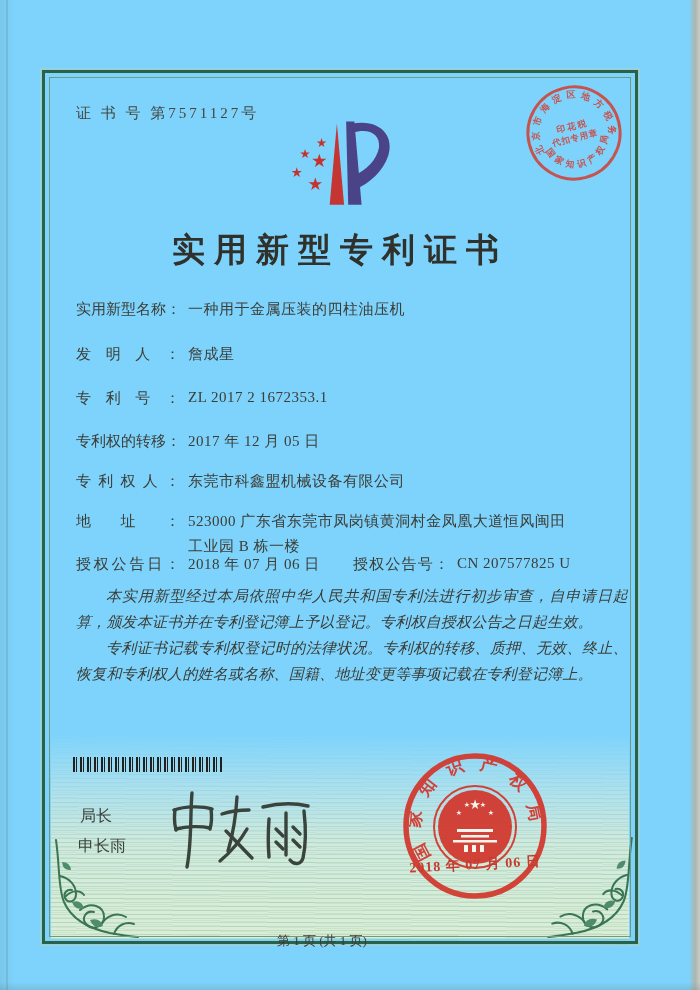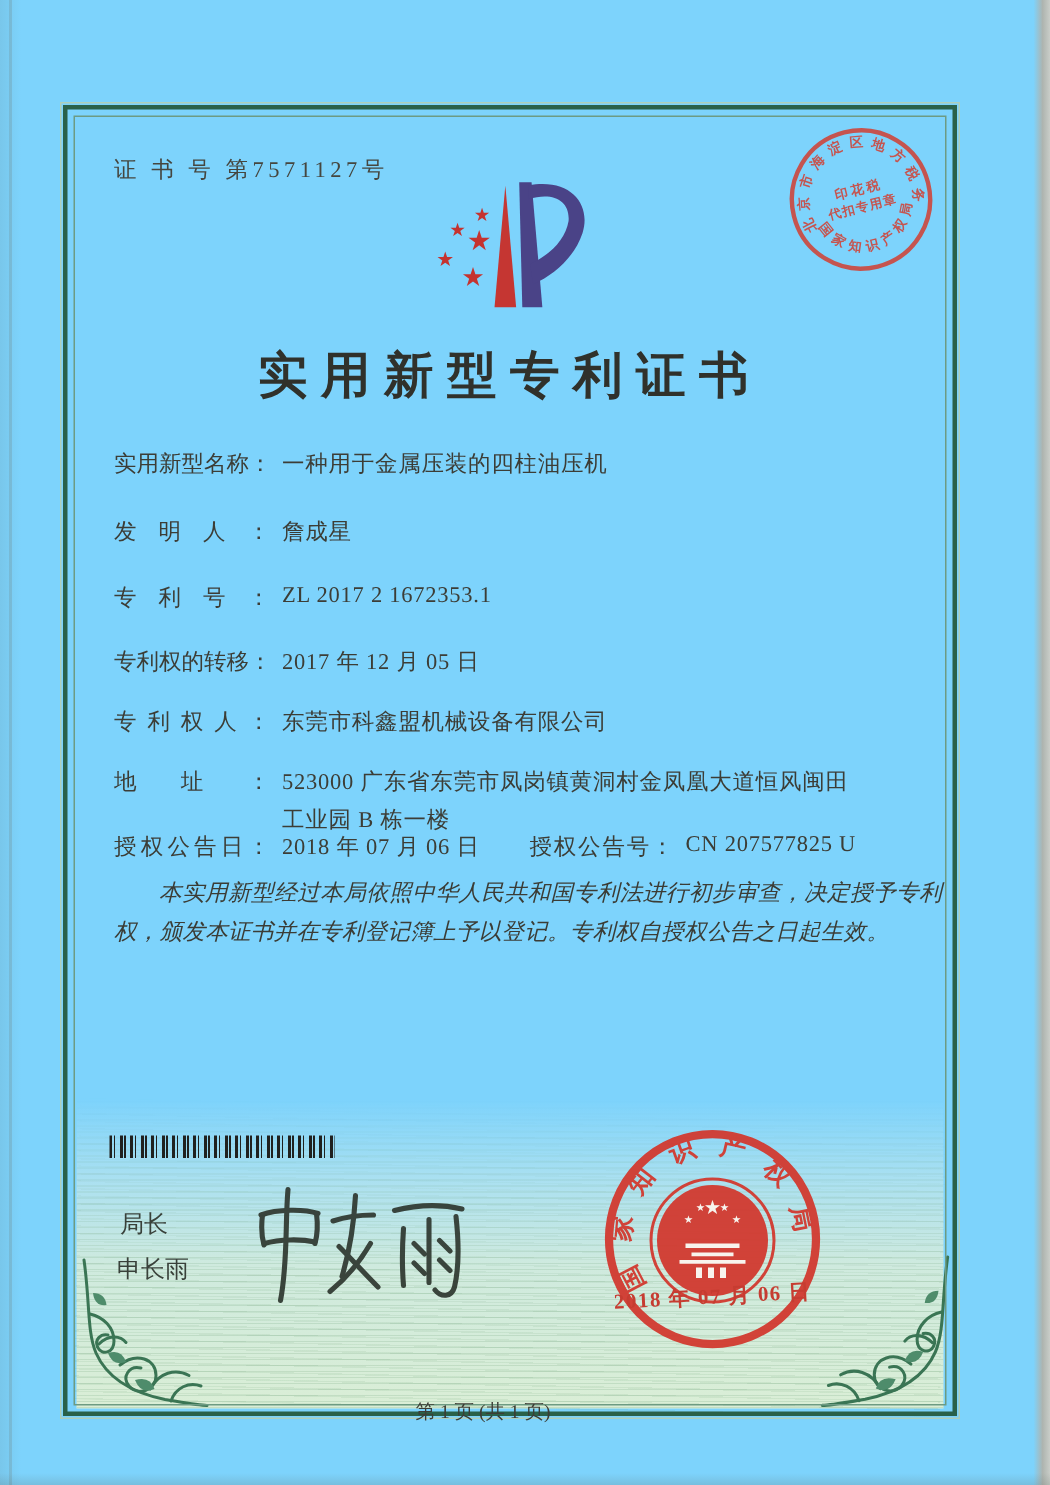--- a/index.html
+++ b/index.html
@@ -159,21 +159,22 @@
     <div class="cont" style="top:537px">工业园 B 栋一楼</div>
     <div class="row" style="top:555px">
       <span class="flabel">授权公告日：</span><span class="fvalue">2018 年 07 月 06 日</span>
     </div>
     <div class="grant-no" style="top:555px">
       <span class="flabel">授权公告号：</span><span class="fvalue">CN 207577825 U</span>
     </div>
   </div>
 
   <div class="paras">
-    <p>本实用新型经过本局依照中华人民共和国专利法进行初步审查，决定授予专利权，颁发本证书并在专利登记簿上予以登记。专利权自授权公告之日起生效。</p>
+    <p>本实用新型经过本局依照中华人民共和国专利法进行初步审查，自申请日起算，颁发本证书并在专利登记簿上予以登记。专利权自授权公告之日起生效。</p>
+    <p>专利证书记载专利权登记时的法律状况。专利权的转移、质押、无效、终止、恢复和专利权人的姓名或名称、国籍、地址变更等事项记载在专利登记簿上。</p>
   </div>
 
   <div class="barcode"></div>
 
   <div class="director-title">局长</div>
   <div class="director-name">申长雨</div>
 
   <svg class="signature" width="152" height="92" viewBox="0 0 152 92">
     <g stroke="#2e372f" fill="none" stroke-width="3.4" stroke-linecap="round" stroke-linejoin="round" opacity=".92">
       <path d="M27,10 C25,32 27,58 22,84"></path>

